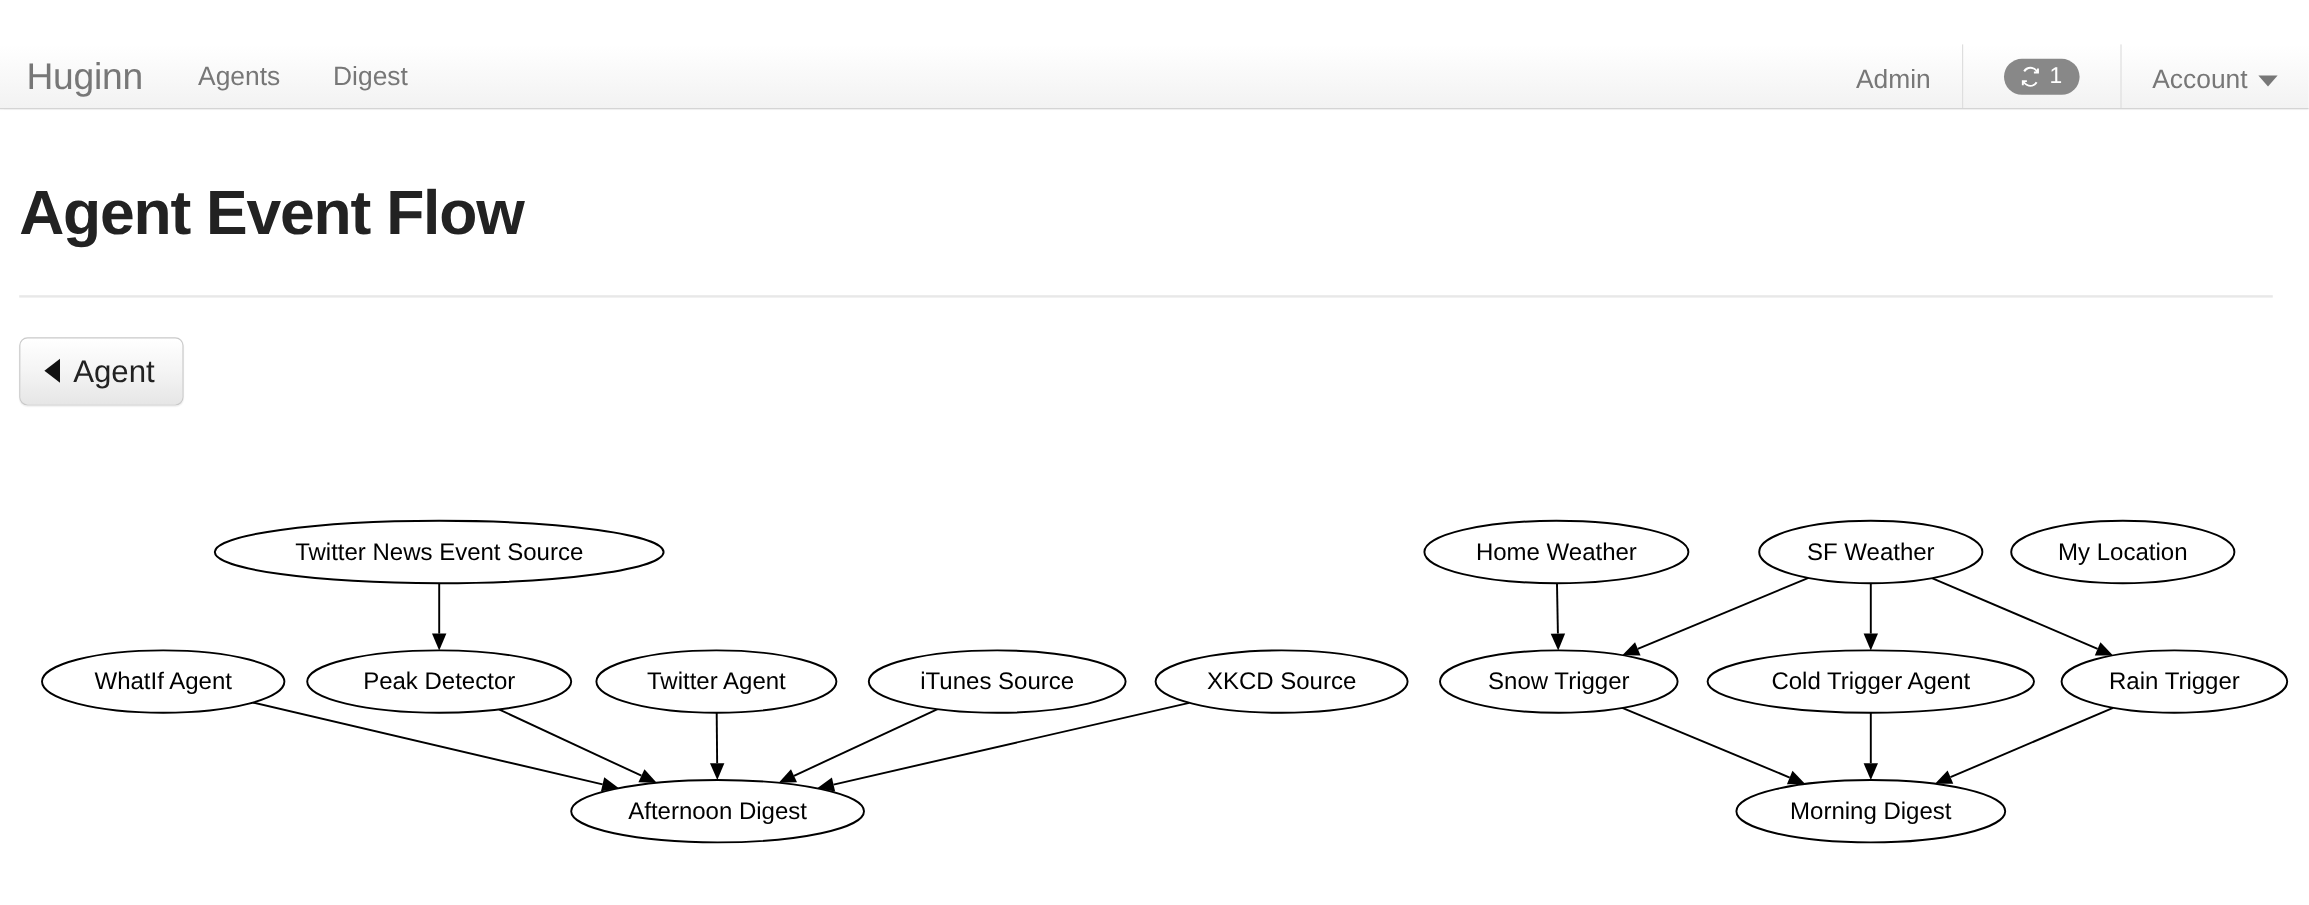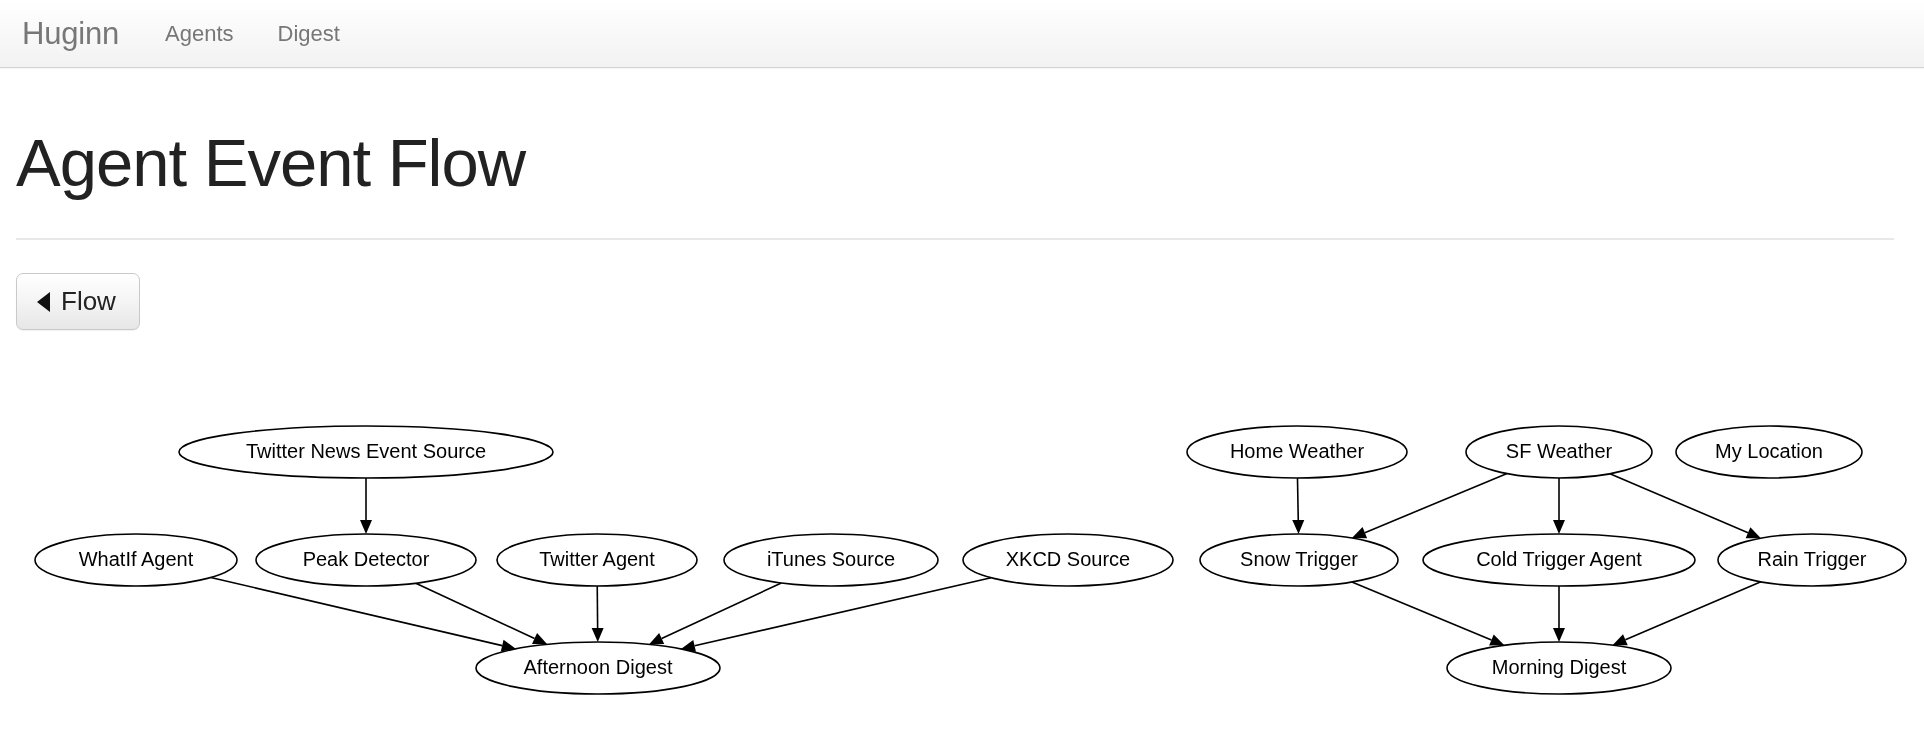--- a/index.html
+++ b/index.html
@@ -9,26 +9,27 @@
     width: 1924px; height: 754px;
     background: #ffffff;
     font-family: "Liberation Sans", sans-serif;
     overflow: hidden;
   }
 
   
   .navbar {
     position: relative;
     width: 1924px;
-    height: 68px;
+    height: 54px;
     background: linear-gradient(to bottom, #ffffff 0%, #f8f8f8 55%, #f2f2f2 100%);
     border-bottom: 1px solid #d4d4d4;
     box-shadow: 0 1px 1px rgba(0,0,0,0.04);
     display: flex;
     align-items: stretch;
+    margin-top: 37px;
   }
   .nav-left { display: flex; align-items: center; }
   .brand {
     font-size: 31px;
     color: #777777;
     padding: 0 24px 0 22px;
     line-height: 58px;
     font-weight: 400;
     letter-spacing: -0.2px;
     text-decoration: none;
@@ -78,23 +79,23 @@
     border-right: 8px solid transparent;
     border-top: 9px solid #777777;
   }
 
   
   .container { position: relative; width: 1924px; padding: 0 16px; }
 
   .page-title {
     margin: 0;
     padding: 60px 0 0 0;
-    font-size: 67px;
+    font-size: 52px;
     line-height: 1.05;
-    font-weight: normal;
+    font-weight: bold;
     color: #222222;
     letter-spacing: -1px;
   }
   .title-rule {
     margin: 40px 0 0 0;
     border: none;
     border-top: 2px solid #e8e8e8;
     width: 1878px;
   }
 
@@ -145,30 +146,51 @@
 
 <div class="navbar">
   <div class="nav-left">
     <a class="brand" href="#">Huginn</a>
     <a class="nav-link" href="#">Agents</a>
     <a class="nav-link" href="#">Digest</a>
   </div>
 
   <div class="nav-spacer"></div>
 
+  <div class="nav-right">
+    <a class="nav-link" href="#">Admin</a>
+
+    <div class="nav-divider-cell">
+      <span class="worker-badge">
+        <span class="sync-icon">
+          <svg width="20" height="20" viewBox="0 0 20 20" aria-hidden="true">
+            <path fill="#ffffff" d="M10 3.2c1.9 0 3.6 0.95 4.62 2.4l-1.7 0V7.2h4.2V3h-1.6v1.38C14.2 2.74 12.22 1.7 10 1.7
+                                     c-2.5 0-4.7 1.34-5.9 3.34l1.46 0.86C6.5 4.3 8.1 3.2 10 3.2z"></path>
+            <path fill="#ffffff" d="M10 16.8c-1.9 0-3.6-0.95-4.62-2.4l1.7 0V12.8H2.88V17h1.6v-1.38
+                                     C5.8 17.26 7.78 18.3 10 18.3c2.5 0 4.7-1.34 5.9-3.34l-1.46-0.86C13.5 15.7 11.9 16.8 10 16.8z"></path>
+          </svg>
+        </span>
+        <span class="count">1</span>
+      </span>
+    </div>
+
+    <a class="nav-link" href="#">
+      <span>Account</span><span class="caret"></span>
+    </a>
+  </div>
 </div>
 
 <div class="container">
 
   <h1 class="page-title">Agent Event Flow</h1>
   <hr class="title-rule">
 
   <button class="btn-back" type="button">
     <span class="chevron-left"></span>
-    <span>Flow</span>
+    <span>Agent</span>
   </button>
 
   <div class="graph-wrap">
     <svg class="flow-graph" id="flow-svg" width="1924" height="360" viewBox="0 0 1924 360">
       <g id="edge-layer">
           <line x1="350" y1="126" x2="350" y2="168" class="edge-line"></line>
           <polygon points="350,182 344,168 356,168" class="edge-head"></polygon>
           <line x1="194.771115435875" y1="225.4789620499448" x2="486.1748345686745" y2="293.5993119770928" class="edge-line"></line>
           <polygon points="499.8073044390726,296.7861231156274 484.80905836644536,299.44179906440627 487.54061077090364,287.7568248897793" class="edge-head"></polygon>
           <line x1="399.80019897681234" y1="231.18285124782642" x2="518.5246832990069" y2="286.45114567367557" class="edge-line"></line>

